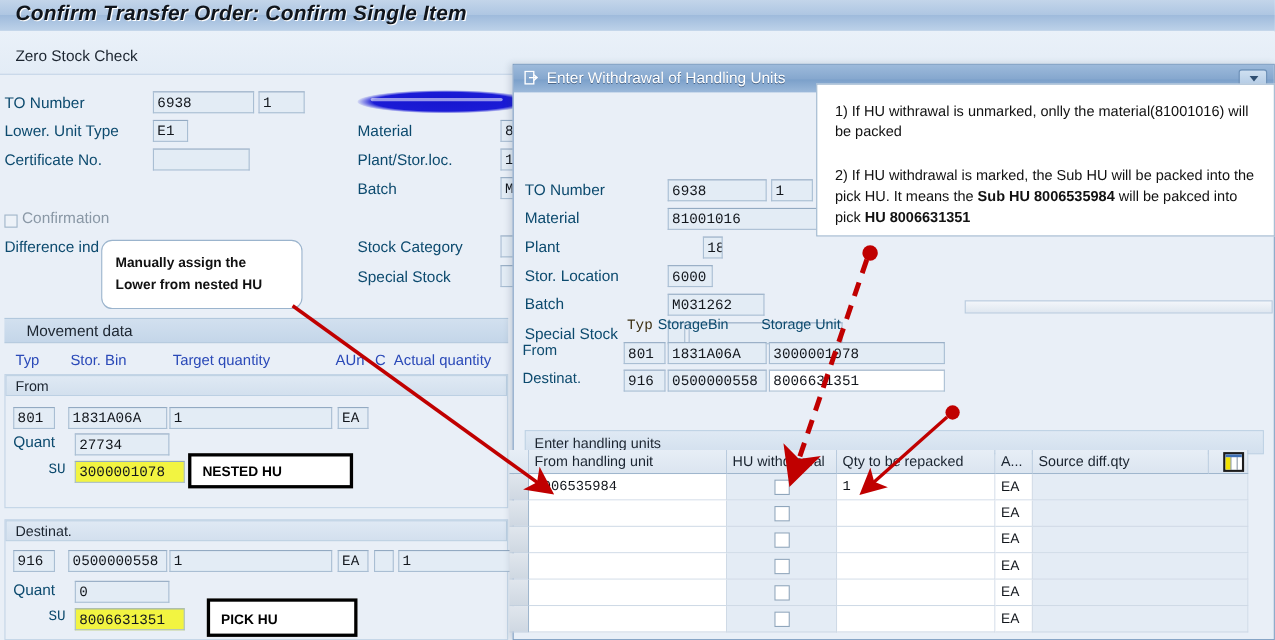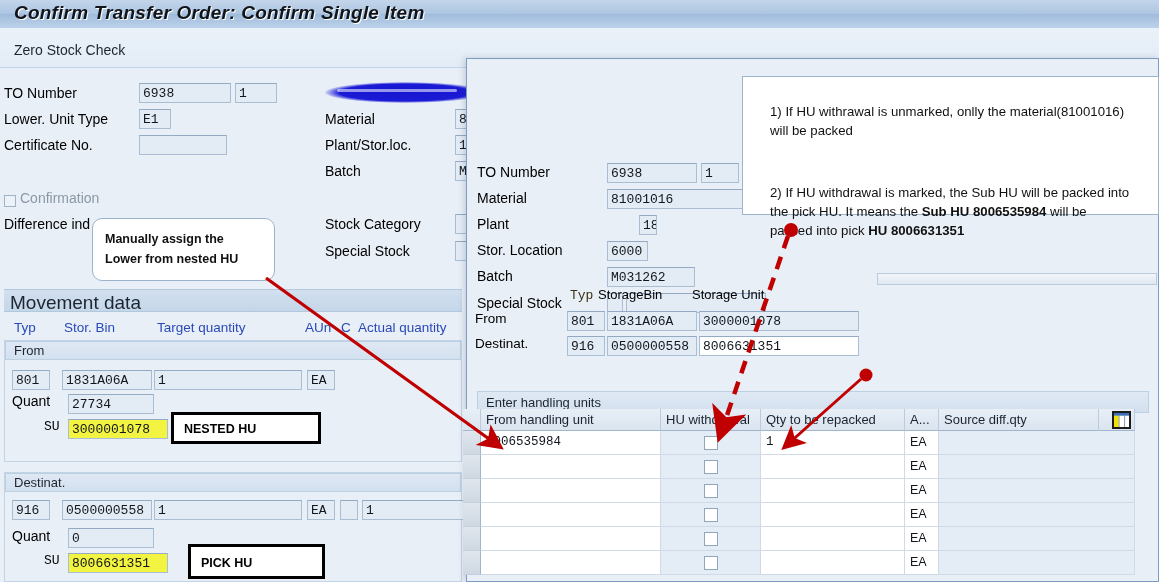--- a/index.html
+++ b/index.html
@@ -21,38 +21,38 @@
     font-size:19px;font-weight:bold;font-style:italic;color:#10151c;
     text-shadow:1px 1px 0 #ffffff;letter-spacing:.2px;white-space:nowrap;
   }
   #subtitle-bar{
     position:absolute;left:0;top:28px;width:1159px;height:39px;
     background:linear-gradient(to bottom,#eaf1f9 0%,#e3ecf6 100%);
     border-bottom:1px solid #c2d4e7;
   }
   #subtitle-text{position:absolute;left:14px;top:42px;font-size:14px;color:#1c2530;}
 
-  .lbl{position:absolute;font-size:14px;color:#000000;white-space:nowrap;}
+  .lbl{position:absolute;font-size:14px;color:#0c4a6e;white-space:nowrap;}
   .lbl-mono{font-family:"Liberation Mono",monospace;}
   .fld{
     position:absolute;height:20px;background:#e3ecf5;
     border:1px solid #a9bed3;border-top-color:#93aac2;
     font-family:"Liberation Mono",monospace;font-size:13px;color:#12161c;
     line-height:19px;padding:0 3px;box-sizing:border-box;overflow:hidden;white-space:nowrap;
   }
   .fld.white{background:#ffffff;}
   .fld.empty{background:#e3ecf5;}
   .fld.hl{background:#f2f441;}
 
   .sechdr{
     position:absolute;height:21px;
     background:linear-gradient(to bottom,#d2e0ef 0%,#c4d6e9 100%);
     border-top:1px solid #b2c8dd;border-bottom:1px solid #b2c8dd;
   }
-  .sechdr span{position:absolute;left:6px;top:2px;font-size:19px;color:#1c2530;}
+  .sechdr span{position:absolute;left:20px;top:2px;font-size:14px;color:#1c2530;}
 
   .grouphdr{
     position:absolute;height:19px;
     background:linear-gradient(to bottom,#dfe9f4 0%,#d3e0ee 100%);
     border:1px solid #bcd0e3;box-sizing:border-box;
   }
   .grouphdr span{position:absolute;left:8px;top:1px;font-size:13px;color:#1c2530;}
 
   .colhdr{position:absolute;font-size:13.5px;color:#2a49b8;white-space:nowrap;}
 
@@ -101,21 +101,21 @@
     content:"";position:absolute;left:9px;top:5px;
     border-left:4px solid transparent;border-right:4px solid transparent;
     border-top:5px solid #2f4f72;
   }
 
   
   .callout{
     position:absolute;background:#ffffff;border:1px solid #9bb4cd;box-sizing:border-box;
     font-size:13.2px;color:#111;line-height:19px;
   }
-  .callout p{margin:15px;}
+  .callout p{margin:4px;}
   .callout .gap{height:13px;}
   .blackbox{
     position:absolute;background:#ffffff;border:3px solid #000000;box-sizing:border-box;
     font-size:12.5px;font-weight:bold;color:#000;
   }
 
   
   #hu-table{position:absolute;left:463px;top:409px;width:672px;height:218px;}
   .th{
     position:absolute;height:22px;
@@ -225,20 +225,28 @@
   <div class="fld" style="left:362px;top:500px;width:105px;">1</div>
 
   <div class="lbl" style="left:12px;top:528px;">Quant</div>
   <div class="fld" style="left:68px;top:528px;width:86px;">0</div>
 
   <div class="lbl lbl-mono" style="left:44px;top:553px;font-size:13px;">SU</div>
   <div class="fld hl" style="left:68px;top:553px;width:100px;">8006631351</div>
 </div>
 
 <div id="dialog">
+  <div id="dlg-title">
+    <svg id="dlg-icon" viewBox="0 0 16 16">
+      <rect x="1" y="1" width="9" height="13" fill="none" stroke="#ffffff" stroke-width="1.4"></rect>
+      <path d="M5 7.5 H13 M10 4.5 L13.5 7.5 L10 10.5" fill="none" stroke="#ffffff" stroke-width="1.4"></path>
+    </svg>
+    <div id="dlg-title-text">Enter Withdrawal of Handling Units</div>
+    <div id="dlg-restore"></div>
+  </div>
 
   <div class="lbl" style="left:10px;top:105px;">TO Number</div>
   <div class="fld" style="left:140px;top:104px;width:90px;">6938</div>
   <div class="fld" style="left:234px;top:104px;width:38px;">1</div>
 
   <div class="lbl" style="left:10px;top:131px;">Material</div>
   <div class="fld" style="left:140px;top:130px;width:160px;">81001016</div>
 
   <div class="lbl" style="left:10px;top:157px;">Plant</div>
   <div class="fld" style="left:140px;top:156px;width:18px;margin-left:32px;">1816</div>

